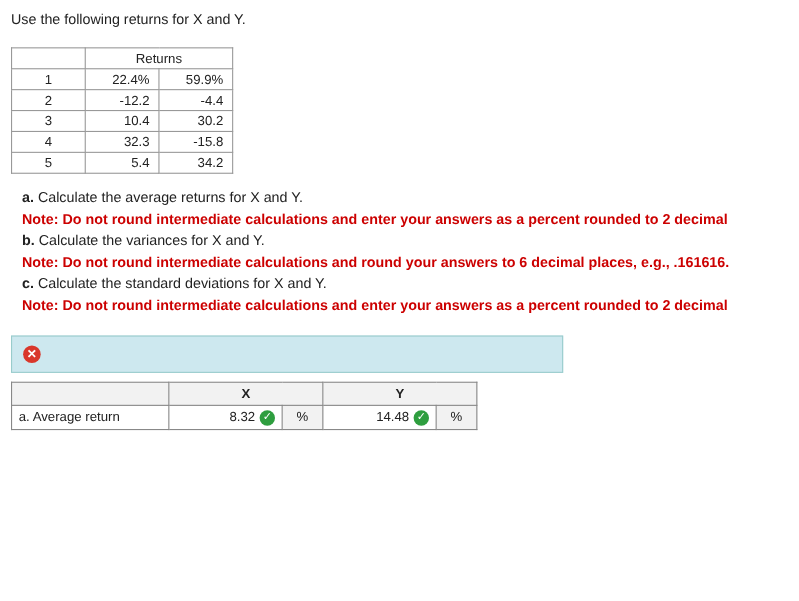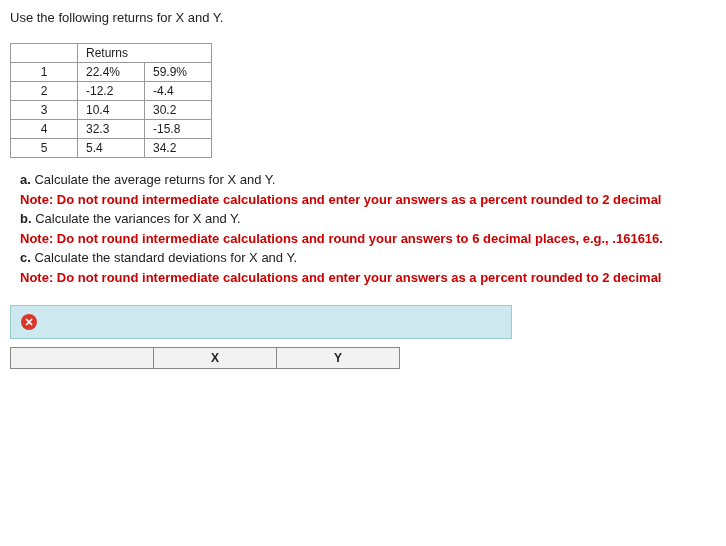--- a/index.html
+++ b/index.html
@@ -1,19 +1,19 @@
 <!DOCTYPE html>
 <html><head>
 <meta charset="utf-8">
 <style>
 body{font-family:Arial,Helvetica,sans-serif;font-size:13px;color:#222;padding:10px;margin:0;width:726px}
 .prompt{margin-bottom:18px}
 .data-tbl{border-collapse:collapse;margin-bottom:12px}
-.data-tbl th,.data-tbl td{border:1px solid #999;padding:2px 8px;font-size:12px;text-align:left;min-width:50px}
-.data-tbl th{font-weight:normal;background:#fff;text-align:left}
+.data-tbl th,.data-tbl td{border:1px solid #999;padding:2px 8px;font-size:12px;text-align:right;min-width:50px}
+.data-tbl th{font-weight:normal;background:#fff;text-align:center}
 .data-tbl .hd{border-bottom:1px solid #999}
 .q-block{margin:8px 0 18px 10px;line-height:1.5}
 .q-block b{font-weight:bold}
 .note{color:#c00}
 .banner{background:#cde8ef;border:1px solid #9cc;padding:8px 10px;margin:4px 0 8px 0;width:480px;font-weight:bold;display:flex;align-items:center;gap:6px}
 .ans-tbl{border-collapse:collapse}
 .ans-tbl th,.ans-tbl td{border:1px solid #888;padding:3px 6px;font-size:12px}
 .ans-tbl th{background:#f2f2f2;font-weight:bold;text-align:center;min-width:110px}
 .ans-tbl .lbl{text-align:left;min-width:130px}
 .valcell{text-align:right;min-width:90px;white-space:nowrap}
@@ -75,14 +75,21 @@
   <span class="big-bad">✕</span>
 </div>
 
 <table class="ans-tbl">
   <tbody>
       <tr>
     <th class="lbl"></th>
     <th colspan="2">X</th>
     <th colspan="2">Y</th>
   </tr>
+  <tr>
+    <td class="lbl">a. Average return</td>
+    <td class="valcell"><span>8.32</span><span class="ic ok">✓</span></td>
+    <td class="unit">%</td>
+    <td class="valcell"><span>14.48</span><span class="ic ok">✓</span></td>
+    <td class="unit">%</td>
+  </tr>
 </tbody>
   </table>
 
 </body></html>

